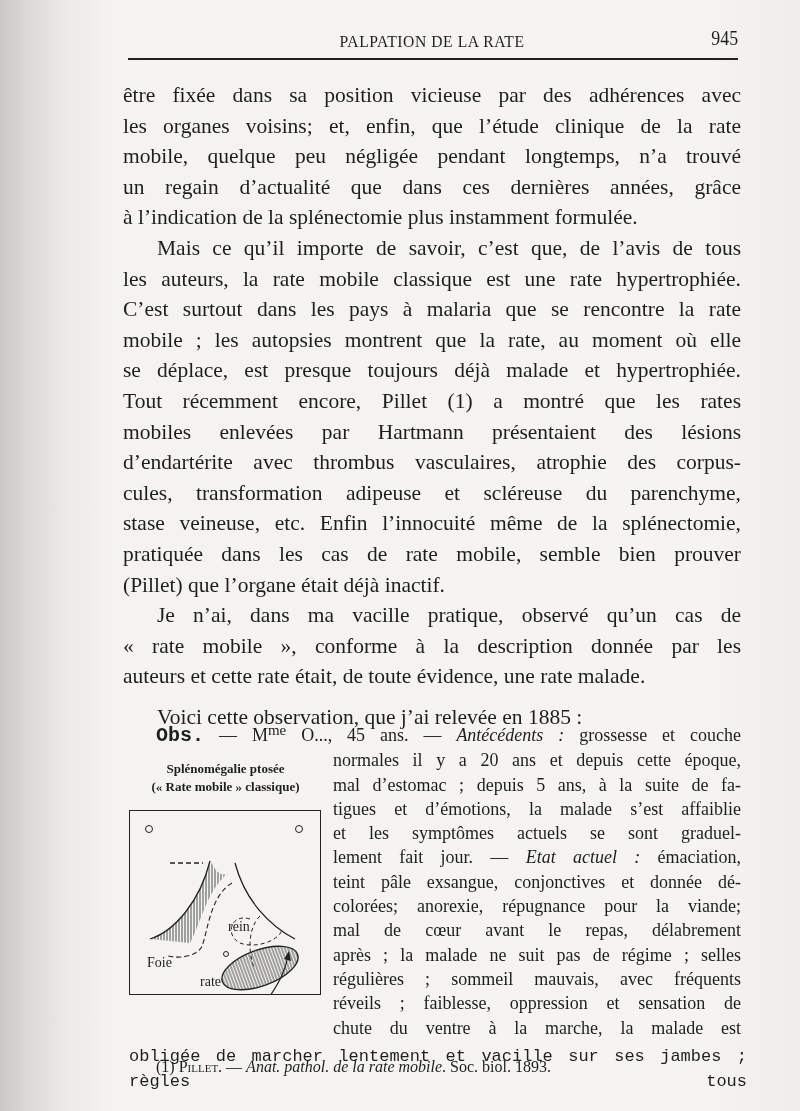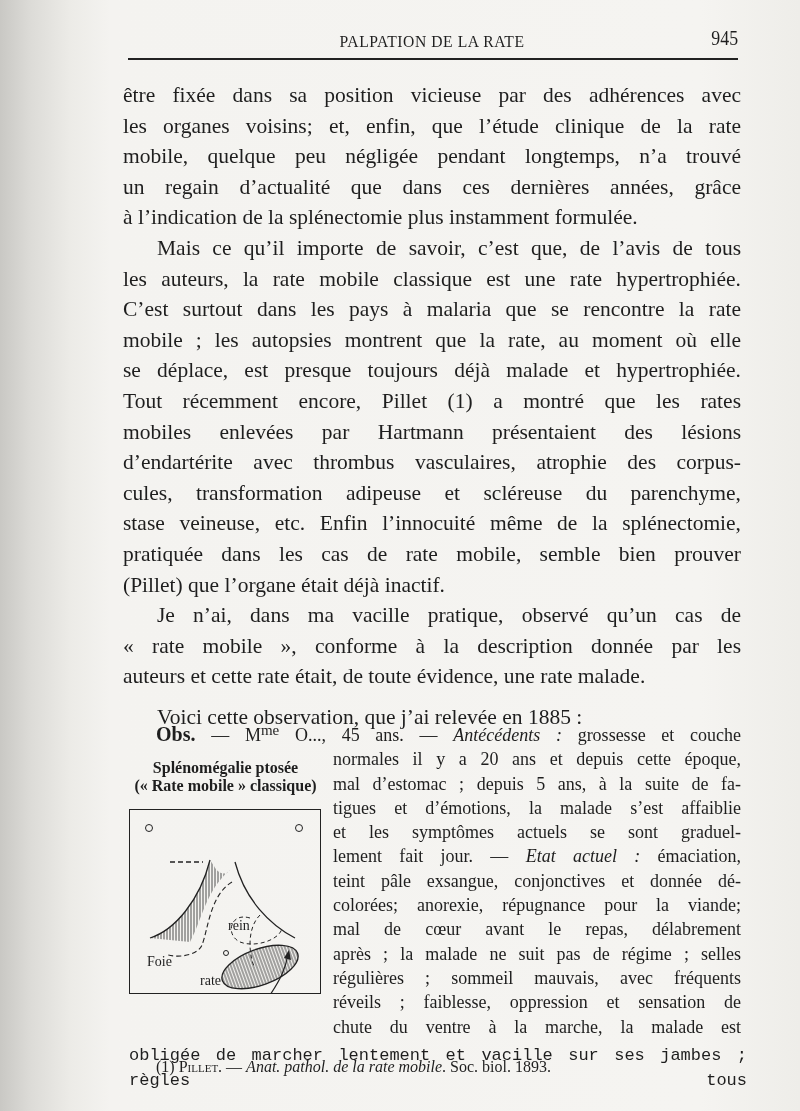--- a/index.html
+++ b/index.html
@@ -41,29 +41,29 @@
   .body-text p.last { text-align-last: left; }
   .indent { text-indent: 34px; }
   .spacer { height: 10px; }
 
   .obs {
     position: absolute; left: 115px; top: 718px; width: 618px;
     font-family: "Liberation Serif", serif;
     font-size: 18px; line-height: 24.3px;
   }
   .obs-line1 { margin: 0; padding-left: 33px; text-align: justify; text-align-last: justify; }
-  .obs-bold { font-weight: bold; font-size: 20px; }
+  .obs-bold { font-weight: bold; font-size: 20px; font-family: Liberation Mono, monospace; }
   .obs-sup { font-size: 15px; vertical-align: 6px; }
   .obs-wrap { position: relative; }
   .figure-col {
     position: absolute; left: 0; top: 0; width: 205px;
   }
   .fig-caption {
     text-align: center; font-family: "Liberation Serif", serif;
-    font-weight: bold; font-size: 16px; line-height: 18px; margin-top: 12px;
+    font-weight: bold; font-size: 13px; line-height: 18px; margin-top: 12px;
   }
   .figure-box {
     margin-top: 14px; margin-left: 6px; width: 190px; height: 183px;
     border: 1.6px solid #222; position: relative; background: transparent;
   }
   .figure-box svg { position: absolute; left: 0; top: 0; }
   .fig-label { font-family: "Liberation Serif", serif; font-size: 14px; fill: #1e1e1e; }
   .obs-col {
     margin-left: 210px; text-align: justify;
   }

